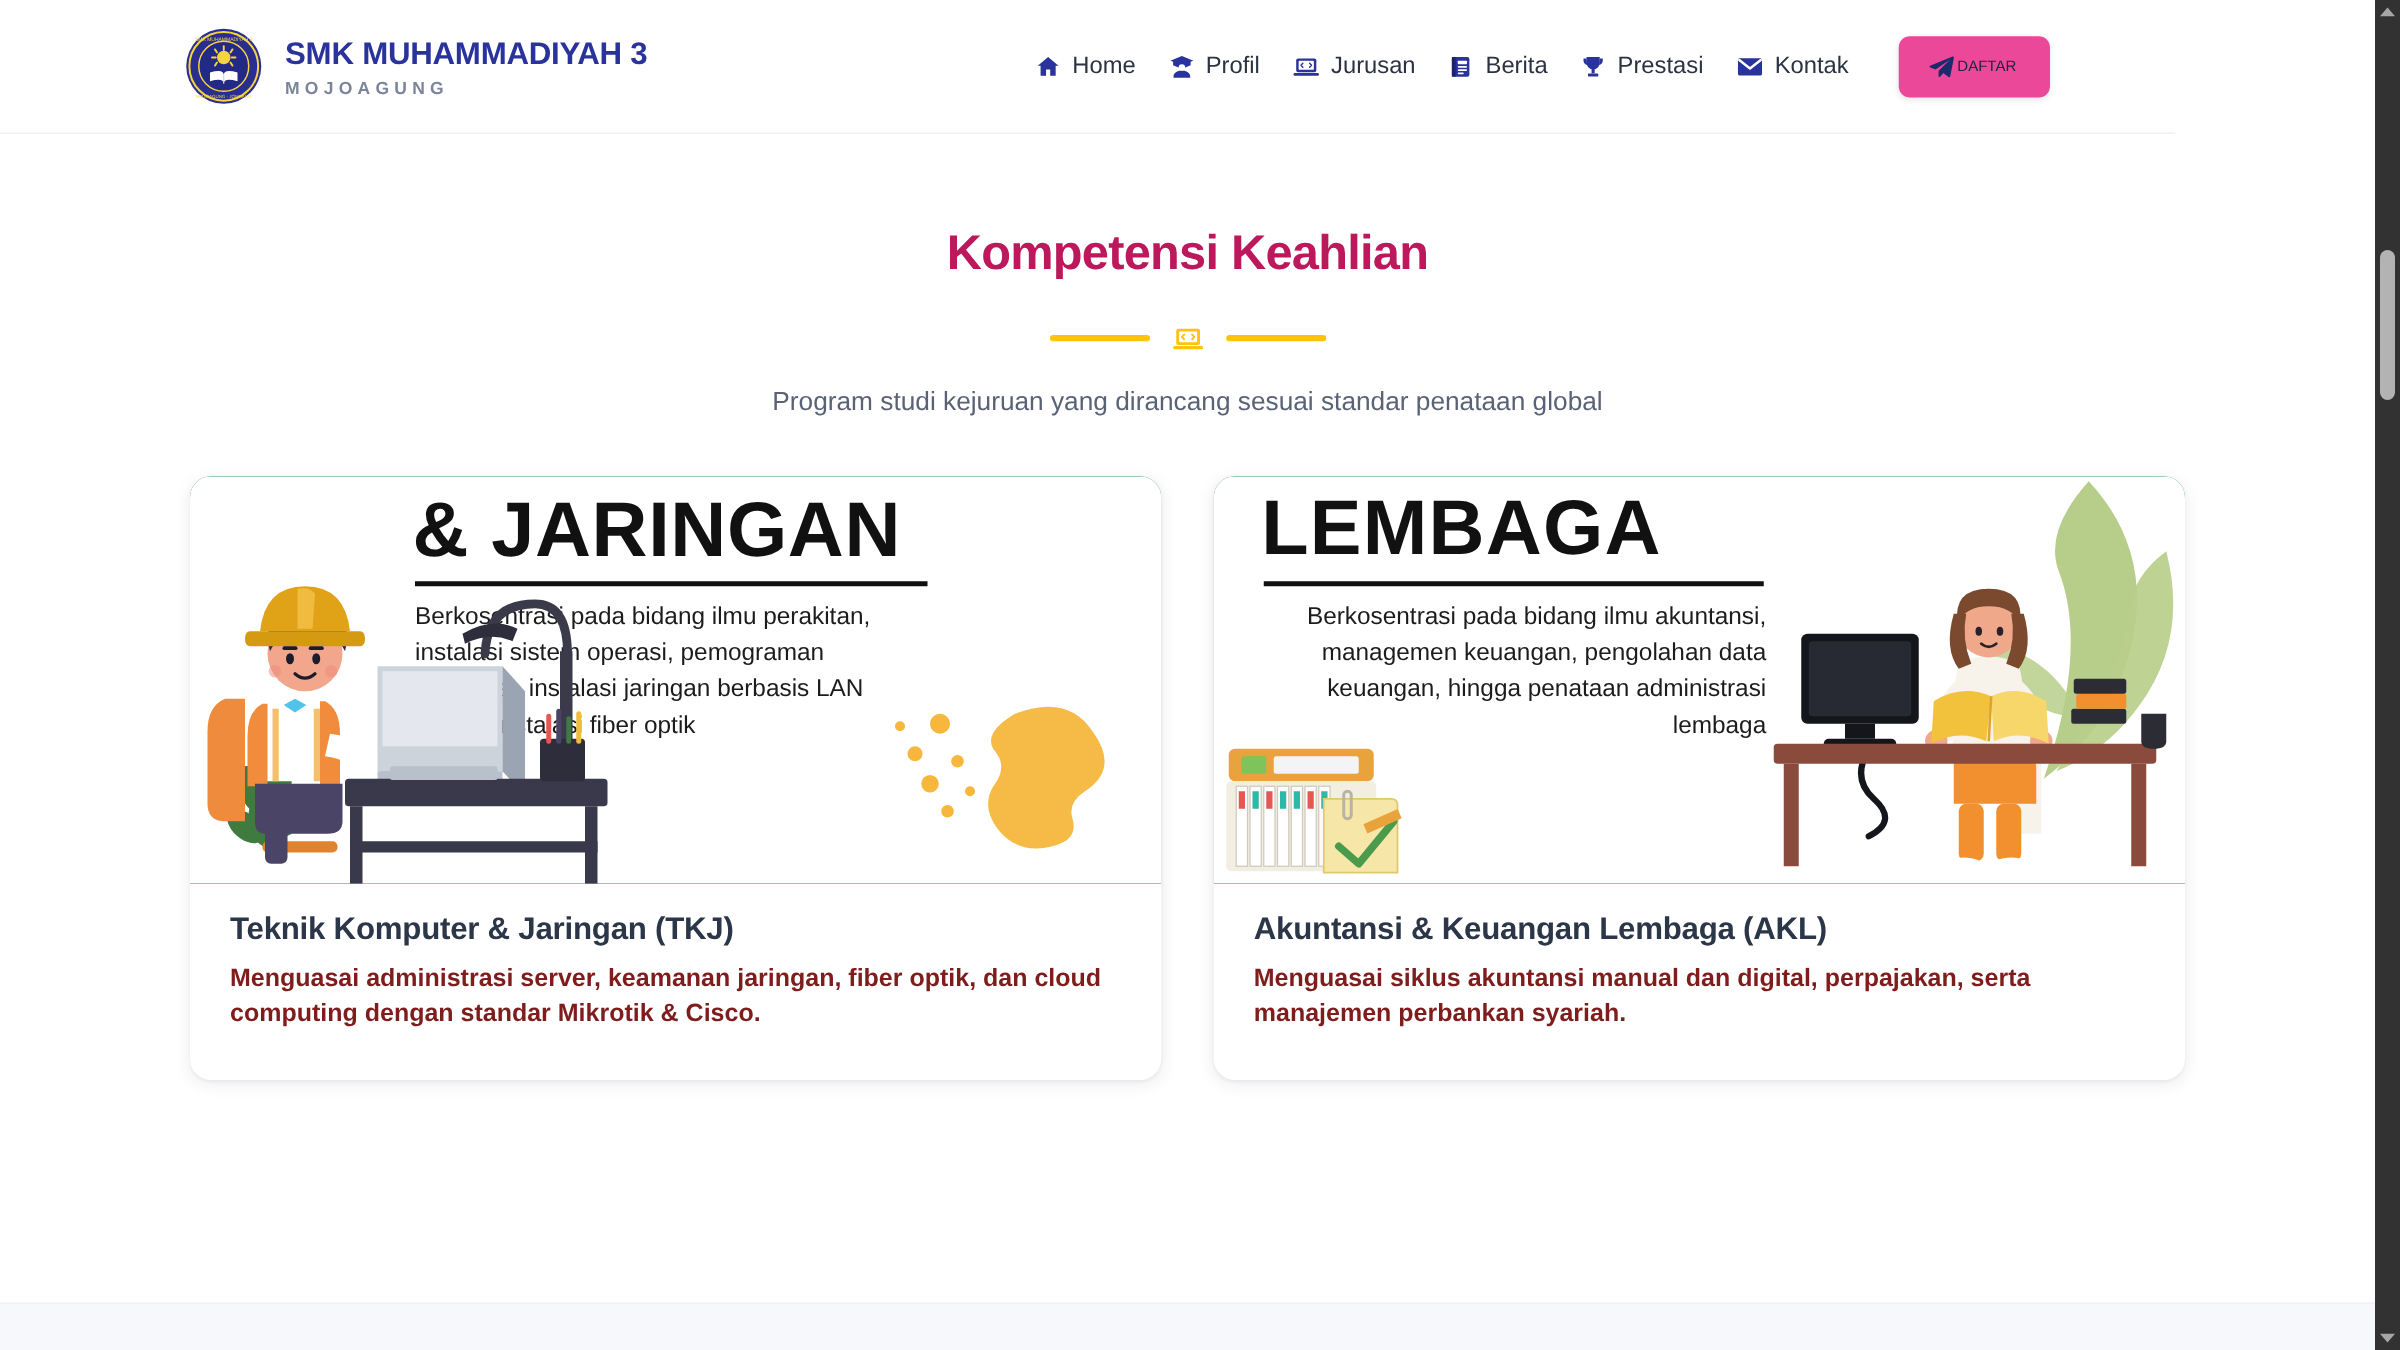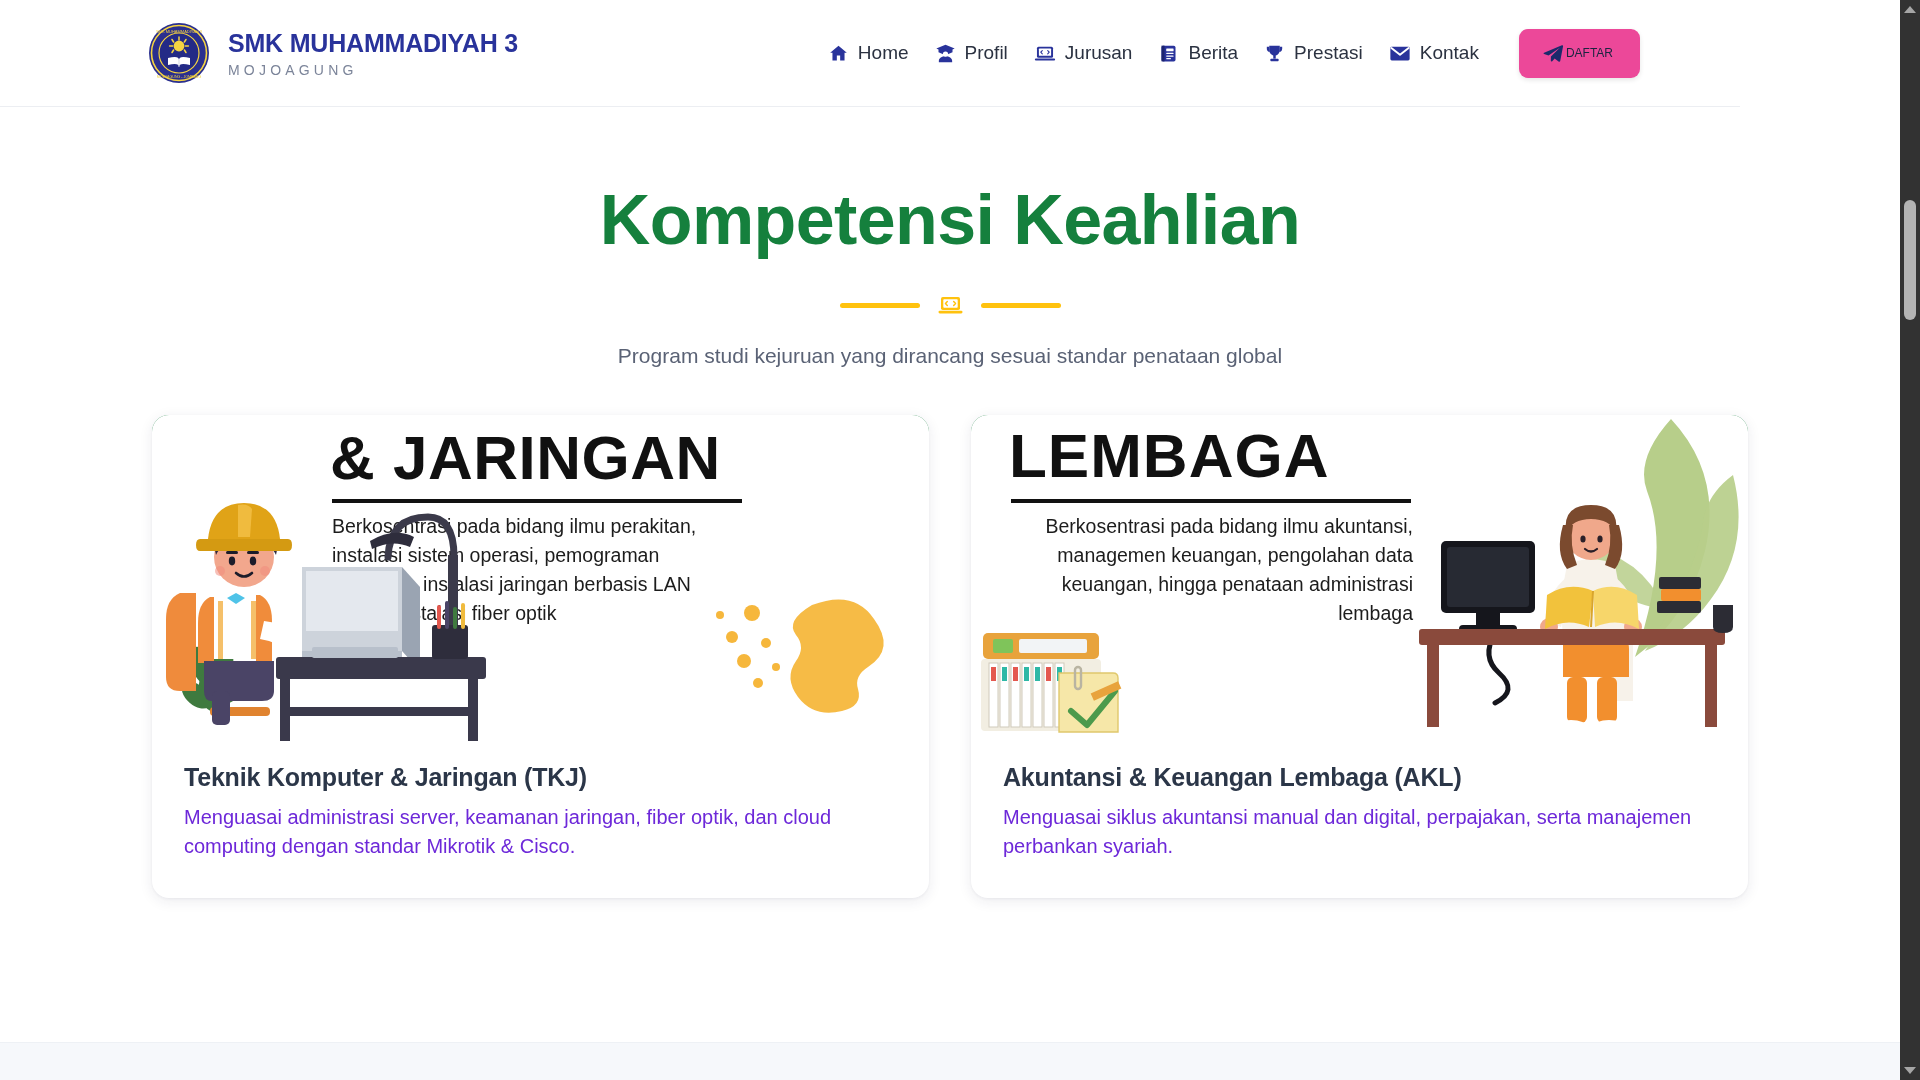--- a/index.html
+++ b/index.html
@@ -60,21 +60,21 @@
     font-size: 25px;
     font-weight: 700;
     color: #29339b;
     letter-spacing: -0.2px;
     line-height: 1.12;
     white-space: nowrap;
   }
 
   .brand-sub {
     font-size: 14px;
-    font-weight: 400;
+    font-weight: 700;
     color: #7b8499;
     letter-spacing: 4.2px;
     margin-top: 5px;
     white-space: nowrap;
   }
 
   .nav {
     margin-left: auto;
     display: flex;
     align-items: center;
@@ -117,23 +117,23 @@
   .section {
     position: absolute;
     top: 107px;
     left: 0;
     width: 1900px;
     padding-top: 75px;
   }
 
   .section-title {
     text-align: center;
-    font-size: 70px;
+    font-size: 39px;
     font-weight: 700;
-    color: #15803d;
+    color: #be185d;
     letter-spacing: -0.6px;
     line-height: 1.1;
   }
 
   .divider {
     display: flex;
     align-items: center;
     justify-content: center;
     gap: 17px;
     margin-top: 34px;
@@ -185,22 +185,22 @@
     font-size: 25px;
     font-weight: 700;
     color: #2b3648;
     letter-spacing: -0.2px;
     margin-bottom: 11px;
   }
 
   .card-desc {
     font-size: 20px;
     line-height: 1.43;
-    color: #6d28d9;
-    font-weight: 400;
+    color: #7f1d1d;
+    font-weight: 700;
   }
 
   
   .bottom-band {
     position: absolute;
     left: 0;
     top: 1042px;
     width: 1900px;
     height: 38px;
     background: #f6f8fb;

